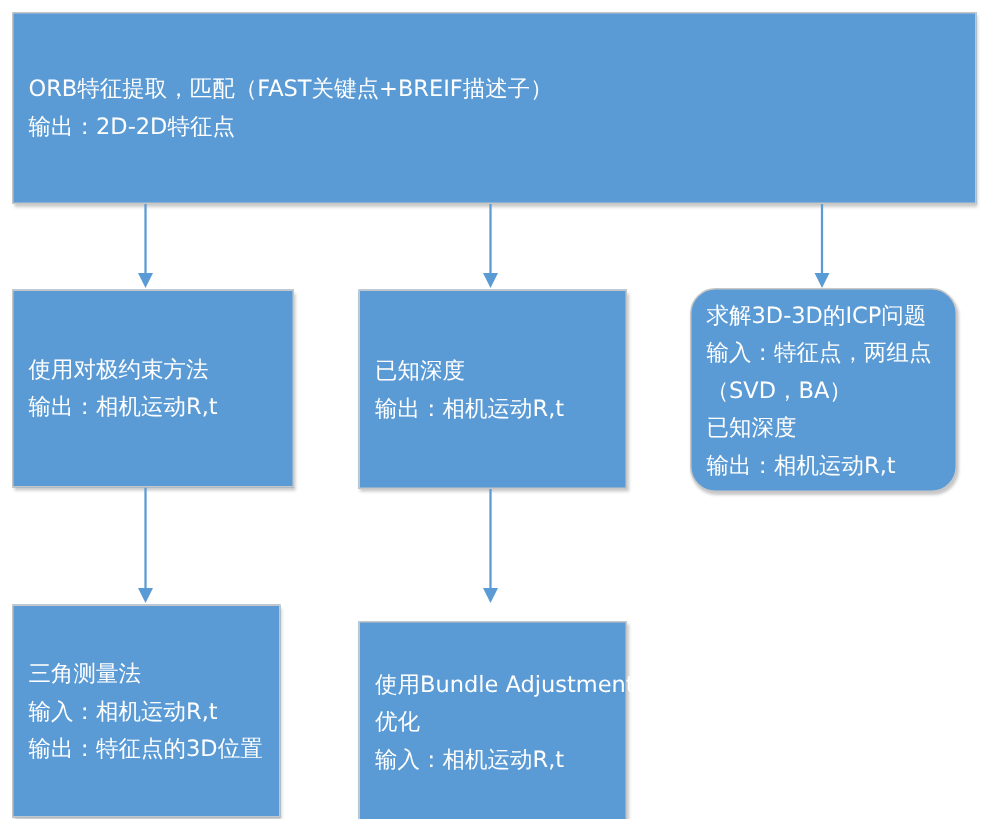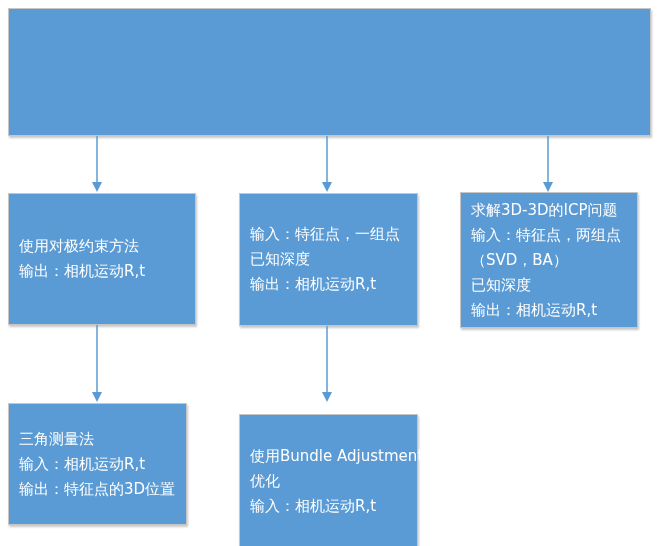--- a/index.html
+++ b/index.html
@@ -30,48 +30,49 @@
     align-items: flex-start;
     padding: 0 10px;
     text-align: left;
   }
   .node .tline {
     white-space: nowrap;
   }
   #node-orb        { left: 8px;   top: 8px;   width: 643px; height: 128px; }
   #node-epipolar   { left: 8px;   top: 193px; width: 188px; height: 132px; }
   #node-pnp        { left: 239px; top: 193px; width: 179px; height: 133px; }
-  #node-icp        { left: 460px; top: 192px; width: 178px; height: 136px; }
-  #node-triang     { left: 8px;   top: 403px; width: 179px; height: 122px; }
+  #node-icp        { left: 460px; top: 192px; width: 178px; height: 136px; border-radius: 17px; }
+  #node-triang     { left: 8px;   top: 403px; width: 179px; height: 142px; }
   #node-bundle     { left: 239px; top: 414px; width: 179px; height: 134px; }
   .arrow {
     position: absolute;
     color: #5B9BD5;
   }
   #arrow-1 { left: 91px;  top: 136px; }
   #arrow-2 { left: 321px; top: 136px; }
   #arrow-3 { left: 542px; top: 136px; }
   #arrow-4 { left: 91px;  top: 325px; }
   #arrow-5 { left: 321px; top: 326px; }
 </style>
 </head>
 <body>
 
 <div class="canvas">
 
   <div class="node" id="node-orb">
+    <div class="tline">ORB特征提取，匹配（FAST关键点+BREIF描述子）</div>
+    <div class="tline">输出：2D-2D特征点</div>
   </div>
 
   <div class="node" id="node-epipolar">
     <div class="tline">使用对极约束方法</div>
     <div class="tline">输出：相机运动R,t</div>
   </div>
 
   <div class="node" id="node-pnp">
-    <div class="tline">输入：特征点，一组点</div>
     <div class="tline">已知深度</div>
     <div class="tline">输出：相机运动R,t</div>
   </div>
 
   <div class="node" id="node-icp">
     <div class="tline">求解3D-3D的ICP问题</div>
     <div class="tline">输入：特征点，两组点</div>
     <div class="tline">（SVD，BA）</div>
     <div class="tline">已知深度</div>
     <div class="tline">输出：相机运动R,t</div>

